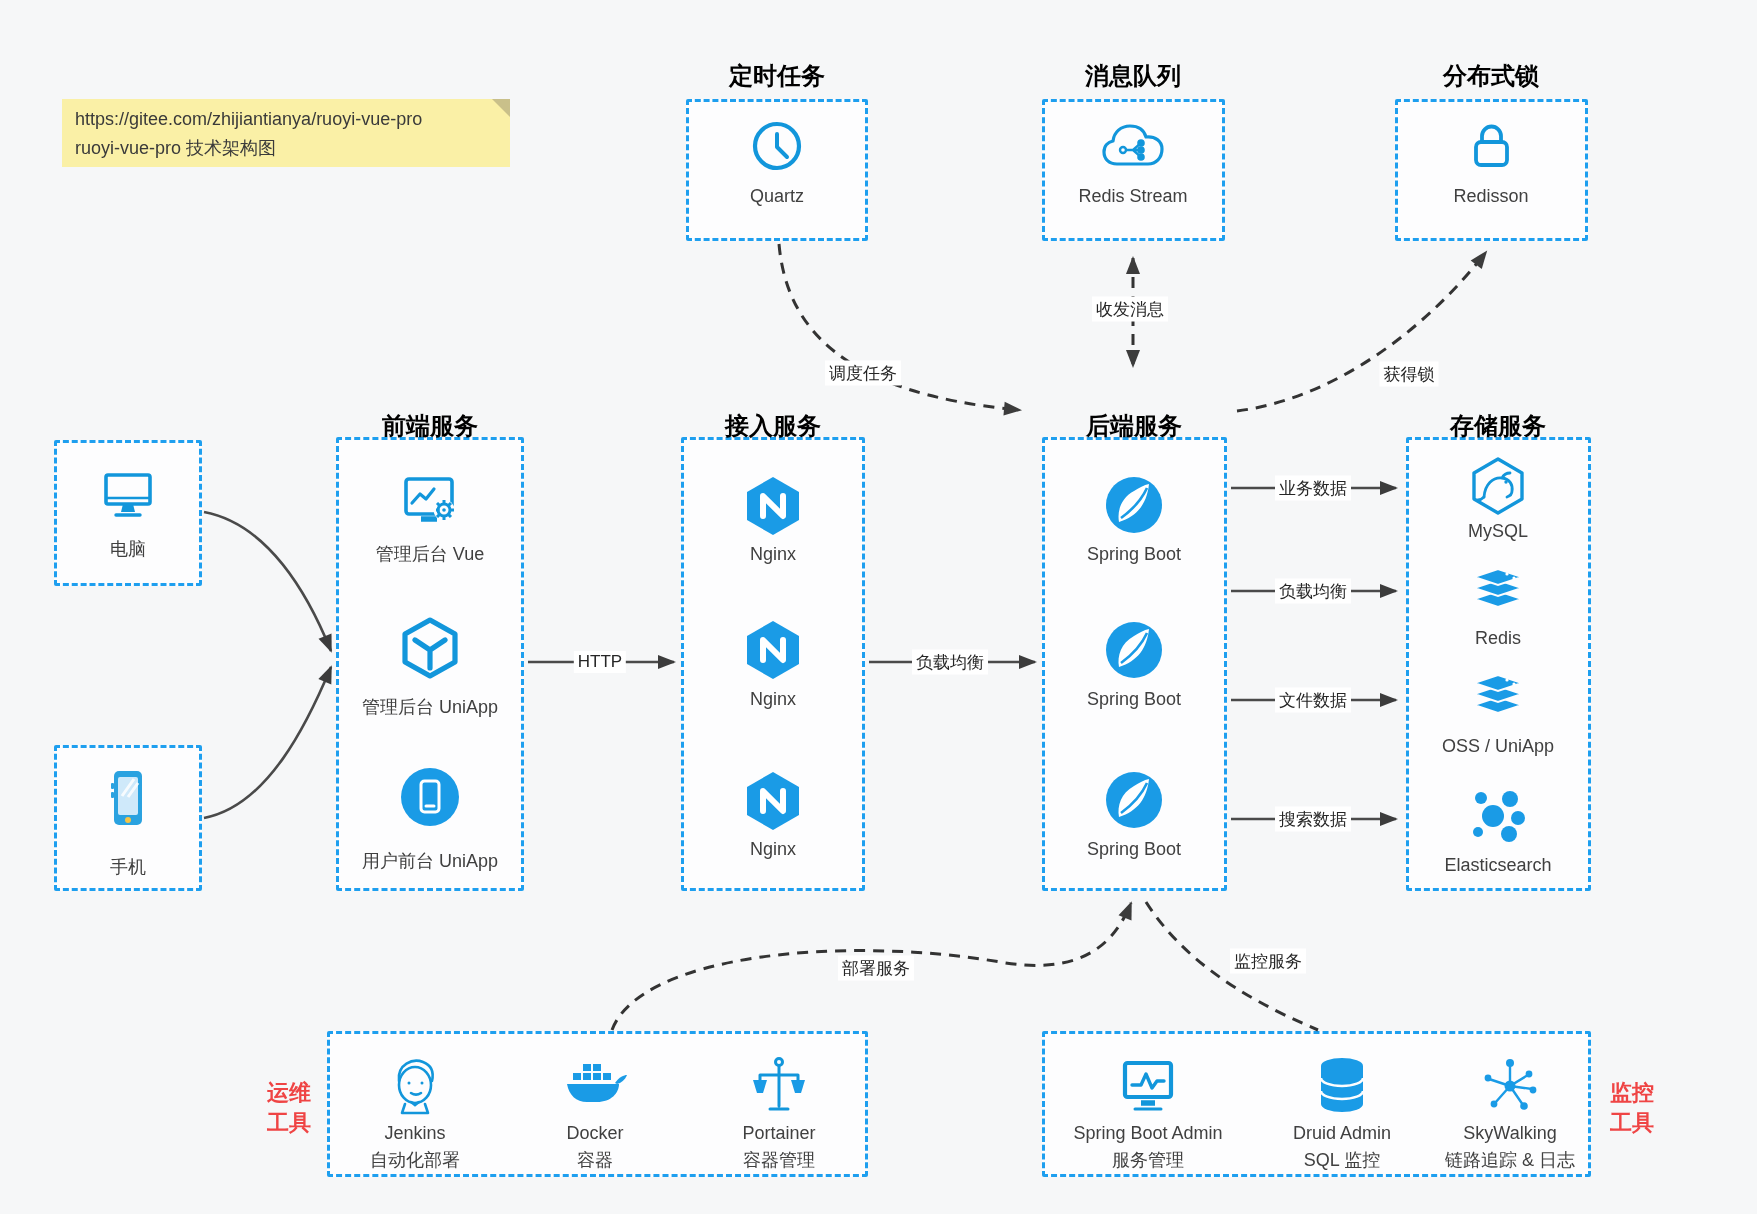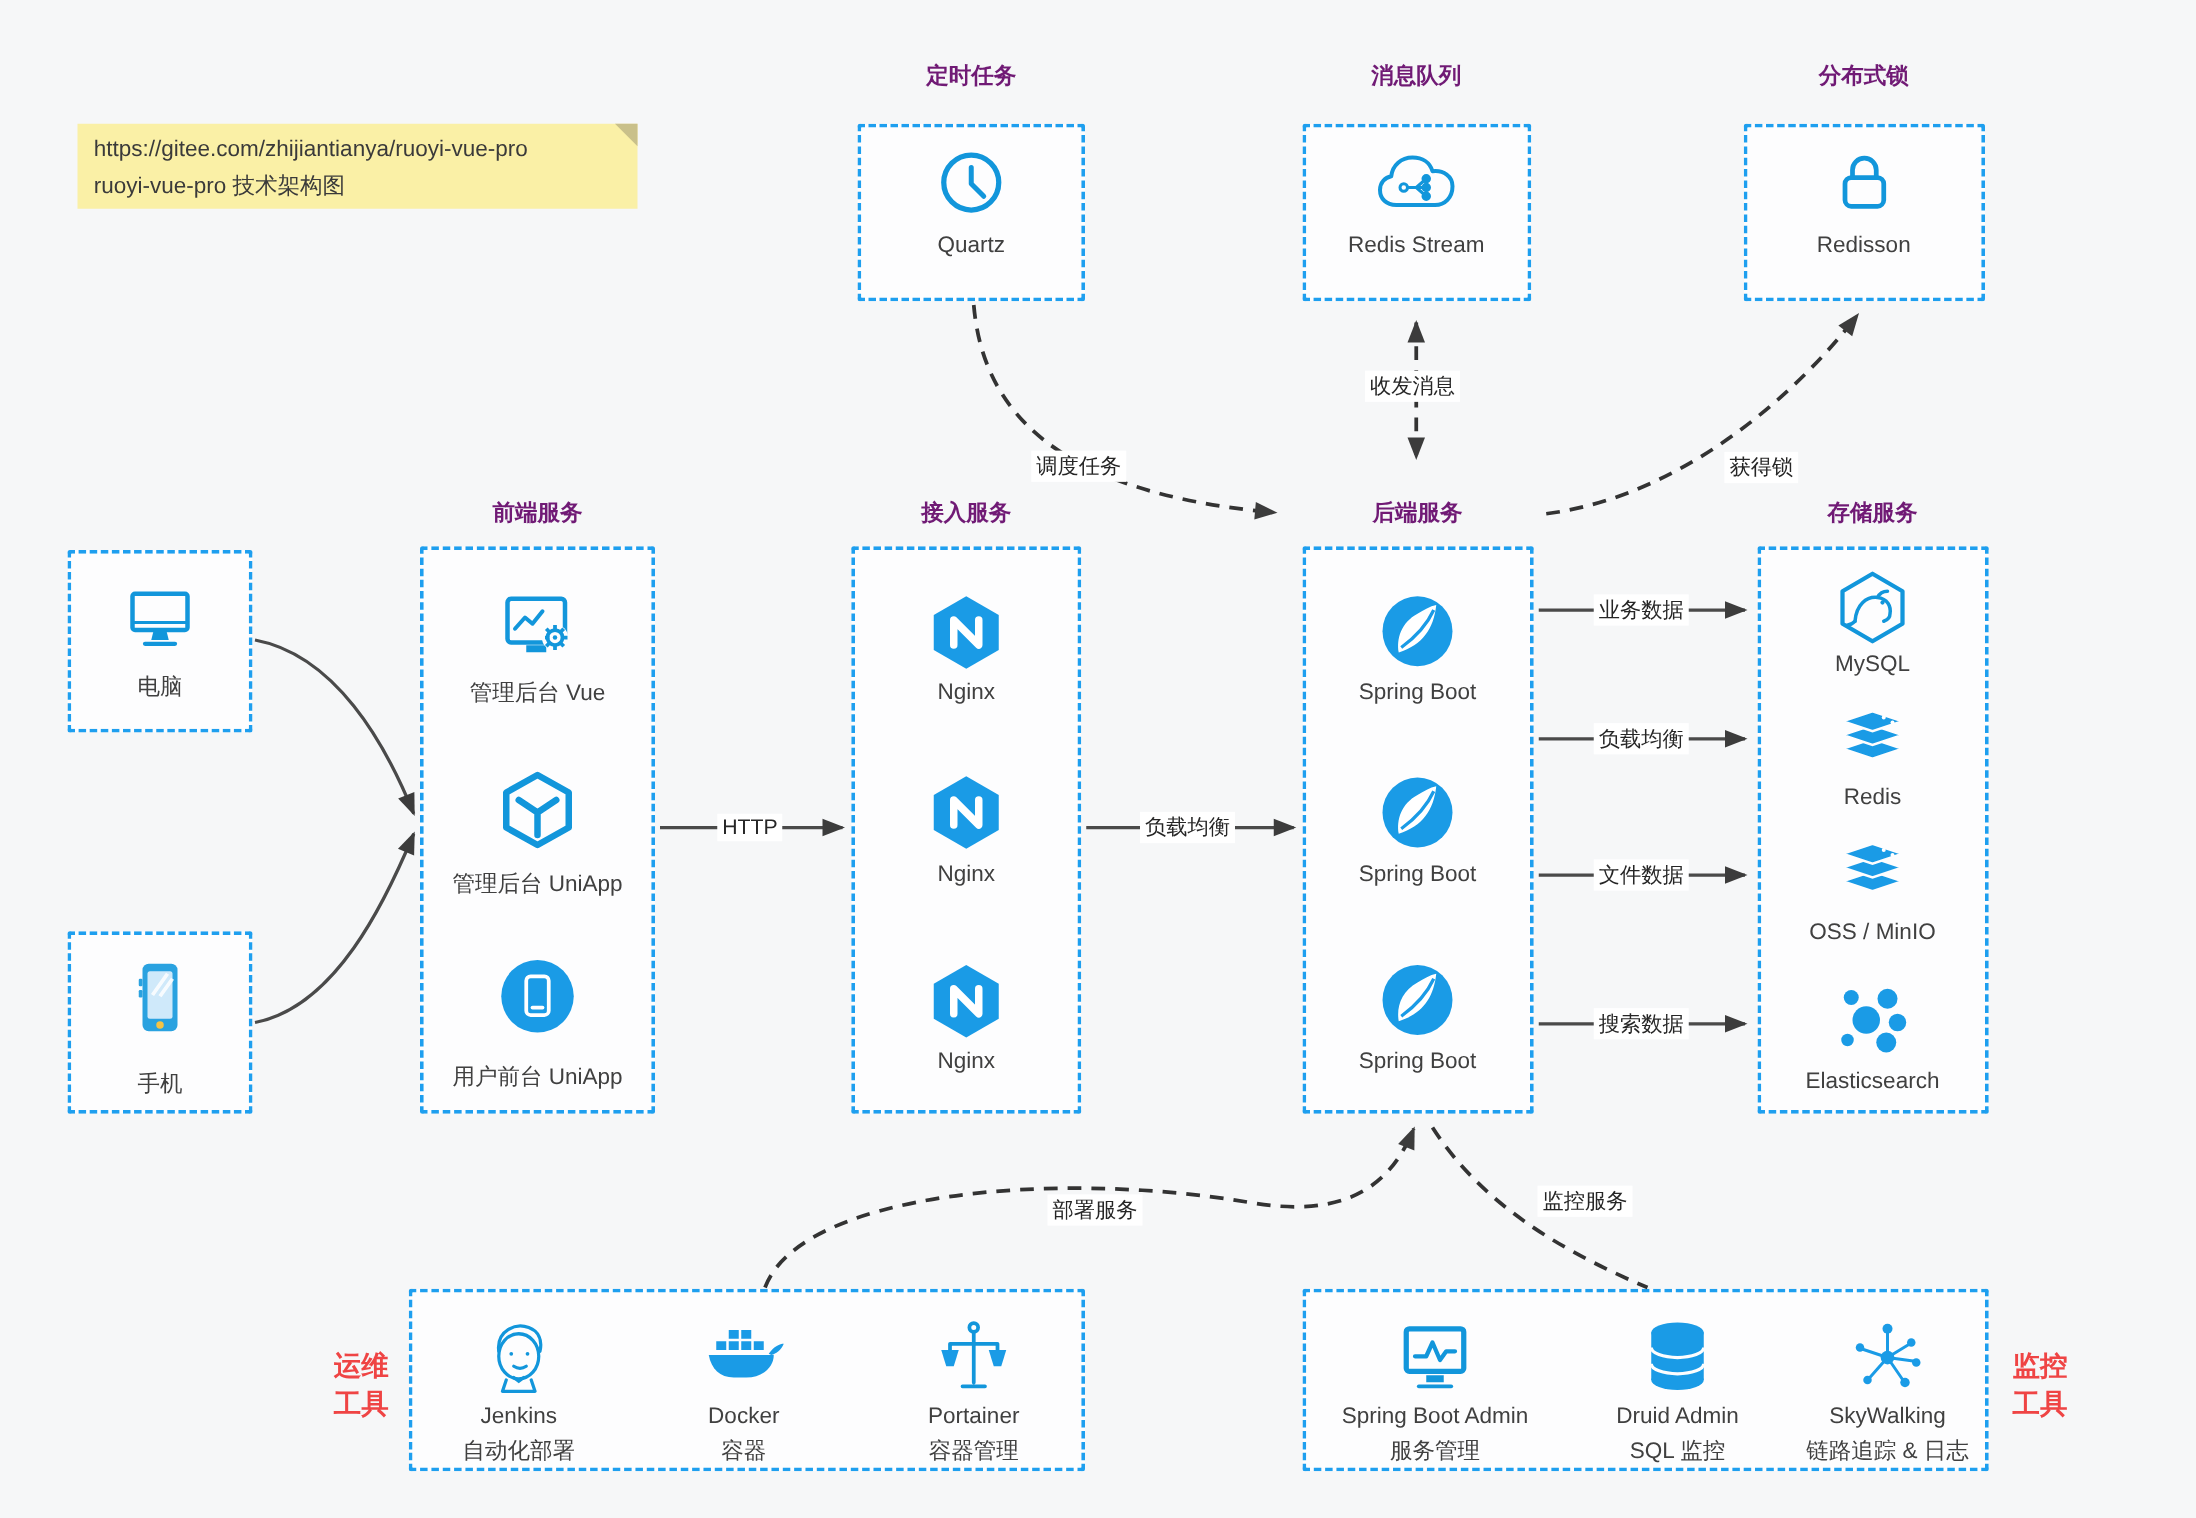--- a/index.html
+++ b/index.html
@@ -1,18 +1,18 @@
 <!DOCTYPE html>
 <html><head>
 <meta charset="utf-8">
 <style>
   html,body{margin:0;padding:0;background:#f6f7f8;font-family:"Liberation Sans","DejaVu Sans",sans-serif;}
   .canvas{position:relative;width:1757px;height:1214px;background:#f6f7f8;overflow:hidden;}
   .box{position:absolute;border:3px dashed #1e9fef;background:#fdfdfe;border-radius:2px;box-sizing:border-box;}
-  .title{position:absolute;transform:translateX(-50%);color:#701a75;font-size:18px;font-weight:bold;white-space:nowrap;}
+  .title{position:absolute;transform:translateX(-50%);color:#000000;font-size:24px;font-weight:bold;white-space:nowrap;margin-top:12px;}
   .side-lbl{position:absolute;transform:translateX(-50%);color:#ef4444;font-size:22px;font-weight:bold;white-space:nowrap;}
   .lbl{position:absolute;transform:translate(-50%,-50%);font-size:18px;color:#404040;white-space:nowrap;}
   .elbl{position:absolute;transform:translate(-50%,-50%);font-size:17px;color:#262626;background:#fff;padding:1px 4px;white-space:nowrap;}
   .icon{position:absolute;transform:translate(-50%,-50%);line-height:0;}
   .wires{position:absolute;left:0;top:0;}
   .wires path.solid{stroke:#4a4a4a;stroke-width:2.6;fill:none;marker-end:url(#ah);}
   .wires path.dashed{stroke:#333;stroke-width:3;fill:none;stroke-dasharray:11 8;marker-end:url(#ah);}
   .wires path.both{marker-start:url(#ah);}
   .wires path.nomark{marker-end:none;}
   .note{position:absolute;left:62px;top:99px;width:448px;height:68px;background:#faf0a6;color:#3a3a3a;font-size:18px;line-height:29px;padding:6px 0 0 13px;box-sizing:border-box;}
@@ -244,21 +244,21 @@
 
   <div class="icon" style="left:1498px;top:694px;">
     <svg width="64" height="58" viewBox="0 0 64 58">
       <polygon points="32,32 56,40 32,48 8,40" fill="#1a9be6" stroke="#fdfdfe" stroke-width="2"></polygon>
       <polygon points="32,21 56,29 32,37 8,29" fill="#1a9be6" stroke="#fdfdfe" stroke-width="2"></polygon>
       <polygon points="32,10 56,18 32,26 8,18" fill="#1a9be6" stroke="#fdfdfe" stroke-width="2"></polygon>
       <circle cx="41" cy="15" r="1.6" fill="#ffffff"></circle>
         <circle cx="48" cy="19" r="1.6" fill="#ffffff"></circle>
     </svg>
   </div>
-  <div class="lbl" style="left:1498px;top:746px;">OSS / MinIO</div>
+  <div class="lbl" style="left:1498px;top:746px;">OSS / UniApp</div>
 
   <div class="icon" style="left:1498px;top:815px;">
     <svg width="64" height="60" viewBox="0 0 64 60">
       <g fill="#1a9be6">
         <circle cx="27" cy="31" r="11"></circle>
         <circle cx="44" cy="14" r="8"></circle>
         <circle cx="52" cy="33" r="7"></circle>
         <circle cx="43" cy="49" r="8"></circle>
         <circle cx="15" cy="13" r="6"></circle>
         <circle cx="12" cy="47" r="5"></circle>

